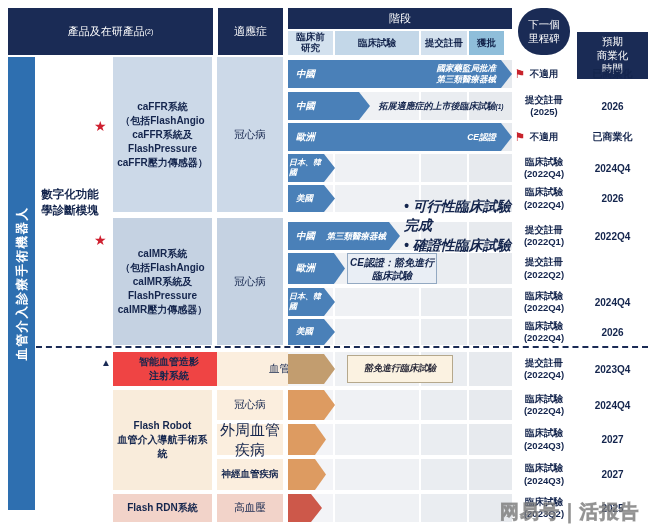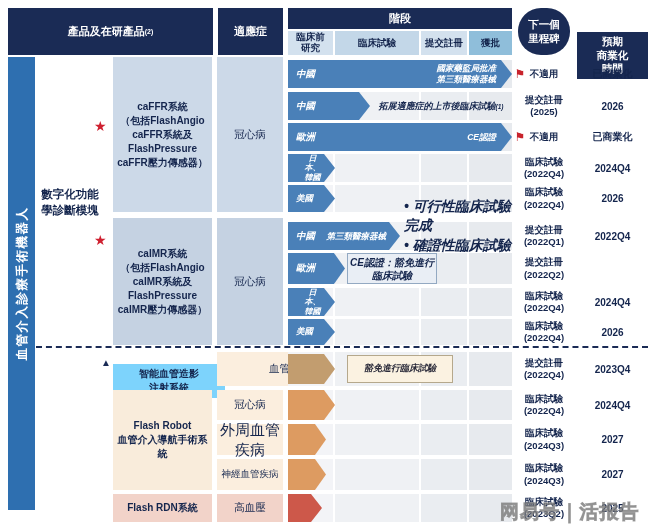--- a/index.html
+++ b/index.html
@@ -1,32 +1,32 @@
 <!DOCTYPE html>
 <html><head>
 <meta charset="utf-8">
 <style>
   html,body{margin:0;padding:0;background:#fff;}
   .page{position:relative;width:650px;height:527px;background:#fff;overflow:hidden;
         font-family:"Liberation Sans","DejaVu Sans",sans-serif;color:#1a2b55;}
   .abs{position:absolute;}
   .flexc{display:flex;align-items:center;justify-content:center;text-align:center;}
   .pre{white-space:pre-line;}
-  .navybox{background:#1a2b55;color:#fff;font-weight:bold;}
+  .navybox{background:#1a2b55;color:#fff;font-weight:normal;}
   .subhdr{color:#14254d;font-weight:bold;font-size:9.5px;line-height:1.15;}
   .rowband{background:linear-gradient(90deg,
       #f3f4f7 0px,#f3f4f7 45px,#ffffff 45px,#ffffff 47px,
       #eff1f4 47px,#eff1f4 131px,#ffffff 131px,#ffffff 133px,
       #eaedf1 133px,#eaedf1 179px,#ffffff 179px,#ffffff 181px,
       #e7eaee 181px,#e7eaee 224px);}
   .arrow{background:#4a80b8;color:#fff;font-style:italic;font-weight:bold;
          clip-path:polygon(0 0,calc(100% - 11px) 0,100% 50%,calc(100% - 11px) 100%,0 100%);
          display:flex;align-items:center;}
   .arrow .rg{font-size:9.5px;padding-left:8px;white-space:nowrap;}
-  .arrow .rg-sm{font-size:8px;padding-left:15px;padding-right:13px;line-height:1.2;word-break:break-all;text-align:center;}
+  .arrow .rg-sm{font-size:8px;padding-left:1px;padding-right:13px;line-height:1.2;word-break:break-all;text-align:left;}
   .arrow .note{margin-left:auto;padding-right:16px;font-size:8.5px;text-align:right;line-height:1.25;}
   .arrow-tan{background:#c29d6f;}
   .arrow-or{background:#dd9b61;}
   .arrow-red{background:#cd584a;}
   .mile{left:512px;width:64px;color:#14254d;font-weight:bold;font-size:9.5px;line-height:1.3;}
   .comm{left:577px;width:71px;color:#14254d;font-weight:bold;font-size:10px;}
   .prodcell{color:#14254d;font-weight:bold;font-size:10px;line-height:1.4;}
   .indcell{color:#14254d;font-size:10.5px;line-height:1.3;}
   .boxnote{font-style:italic;font-weight:bold;font-size:10px;line-height:1.3;}
   .flag{color:#c8232c;font-size:12px;}
@@ -45,21 +45,21 @@
   <div class="abs flexc navybox" style="left:8px;top:8px;width:205px;height:47px;font-size:11px;">
     <span>產品及在研產品</span>
       <sup style="font-size:7px;">(2)</sup>
   </div>
   <div class="abs flexc navybox" style="left:218px;top:8px;width:65px;height:47px;font-size:11px;">適應症</div>
   <div class="abs flexc navybox" style="left:288px;top:8px;width:224px;height:21px;font-size:11px;">階段</div>
   <div class="abs flexc subhdr pre" style="left:288px;top:31px;width:45px;height:24px;background:#d3e1ee;">臨床前
 研究</div>
   <div class="abs flexc subhdr" style="left:335px;top:31px;width:84px;height:24px;background:#c3d7e8;">臨床試驗</div>
   <div class="abs flexc subhdr" style="left:421px;top:31px;width:46px;height:24px;background:#d3e1ee;">提交註冊</div>
-  <div class="abs flexc subhdr" style="left:469px;top:31px;width:43px;height:24px;background:#8fbeda;">獲批</div>
+  <div class="abs flexc subhdr" style="left:469px;top:31px;width:35px;height:24px;background:#8fbeda;">獲批</div>
   <div class="abs flexc navybox pre" style="left:518px;top:8px;width:52px;height:47px;font-size:10.5px;line-height:1.3;border-radius:23px;">下一個
 里程碑</div>
   <div class="abs flexc navybox pre" style="left:577px;top:8px;width:71px;height:47px;font-size:10.5px;line-height:1.3;margin-top:24px;">預期
 商業化
 時間</div>
 
   <div class="abs flexc" style="left:8px;top:57px;width:27px;height:453px;background:#2e6fb0;">
     <span class="vlabel">血管介入診療手術機器人</span>
   </div>
 
@@ -76,29 +76,29 @@
 caFFR壓力傳感器）</div>
   <div class="abs flexc indcell" style="left:217px;top:57px;width:66px;height:155px;background:#ccd9e8;">冠心病</div>
 
   <div class="abs flexc prodcell pre" style="left:113px;top:218px;width:99px;height:127px;background:#c5d2e2;">caIMR系統
 （包括FlashAngio
 caIMR系統及
 FlashPressure
 caIMR壓力傳感器）</div>
   <div class="abs flexc indcell" style="left:217px;top:218px;width:66px;height:127px;background:#c5d2e2;">冠心病</div>
 
-  <div class="abs flexc prodcell pre" style="left:113px;top:352px;width:112px;height:34px;background:#7dd3fc;margin-top:12px;">智能血管造影
+  <div class="abs flexc prodcell pre" style="left:113px;top:352px;width:112px;height:34px;background:#ef4444;">智能血管造影
 注射系統</div>
   <div class="abs flexc indcell" style="left:217px;top:352px;width:66px;height:34px;background:#fbeede;padding-left:40px;">血管疾病</div>
 
   <div class="abs flexc prodcell pre" style="left:113px;top:390px;width:99px;height:100px;background:#f9ecdb;">Flash Robot
 血管介入導航手術系統</div>
   <div class="abs flexc indcell" style="left:217px;top:390px;width:66px;height:30px;background:#fbeede;">冠心病</div>
   <div class="abs flexc indcell" style="left:217px;top:424px;width:66px;height:31px;background:#fbeede;font-size:15px;">外周血管疾病</div>
-  <div class="abs flexc indcell" style="left:217px;top:459px;width:66px;height:31px;background:#fbeede;font-size:9.5px;">神經血管疾病</div>
+  <div class="abs flexc indcell" style="left:217px;top:459px;width:66px;height:31px;background:#fbeede;font-size:9.5px;font-weight:bold;">神經血管疾病</div>
 
   <div class="abs flexc prodcell" style="left:113px;top:494px;width:99px;height:28px;background:#f2d3c9;text-align:right;">Flash RDN系統</div>
   <div class="abs flexc indcell" style="left:217px;top:494px;width:66px;height:28px;background:#f2d3c9;">高血壓</div>
 
   <div class="abs rowband" style="left:288px;top:60px;width:224px;height:28px;"></div>
   <div class="abs arrow" style="left:288px;top:60px;width:224px;height:28px;">
     <span class="rg">中國</span>
     <span class="note pre">國家藥監局批准
 第三類醫療器械</span>
   </div>

